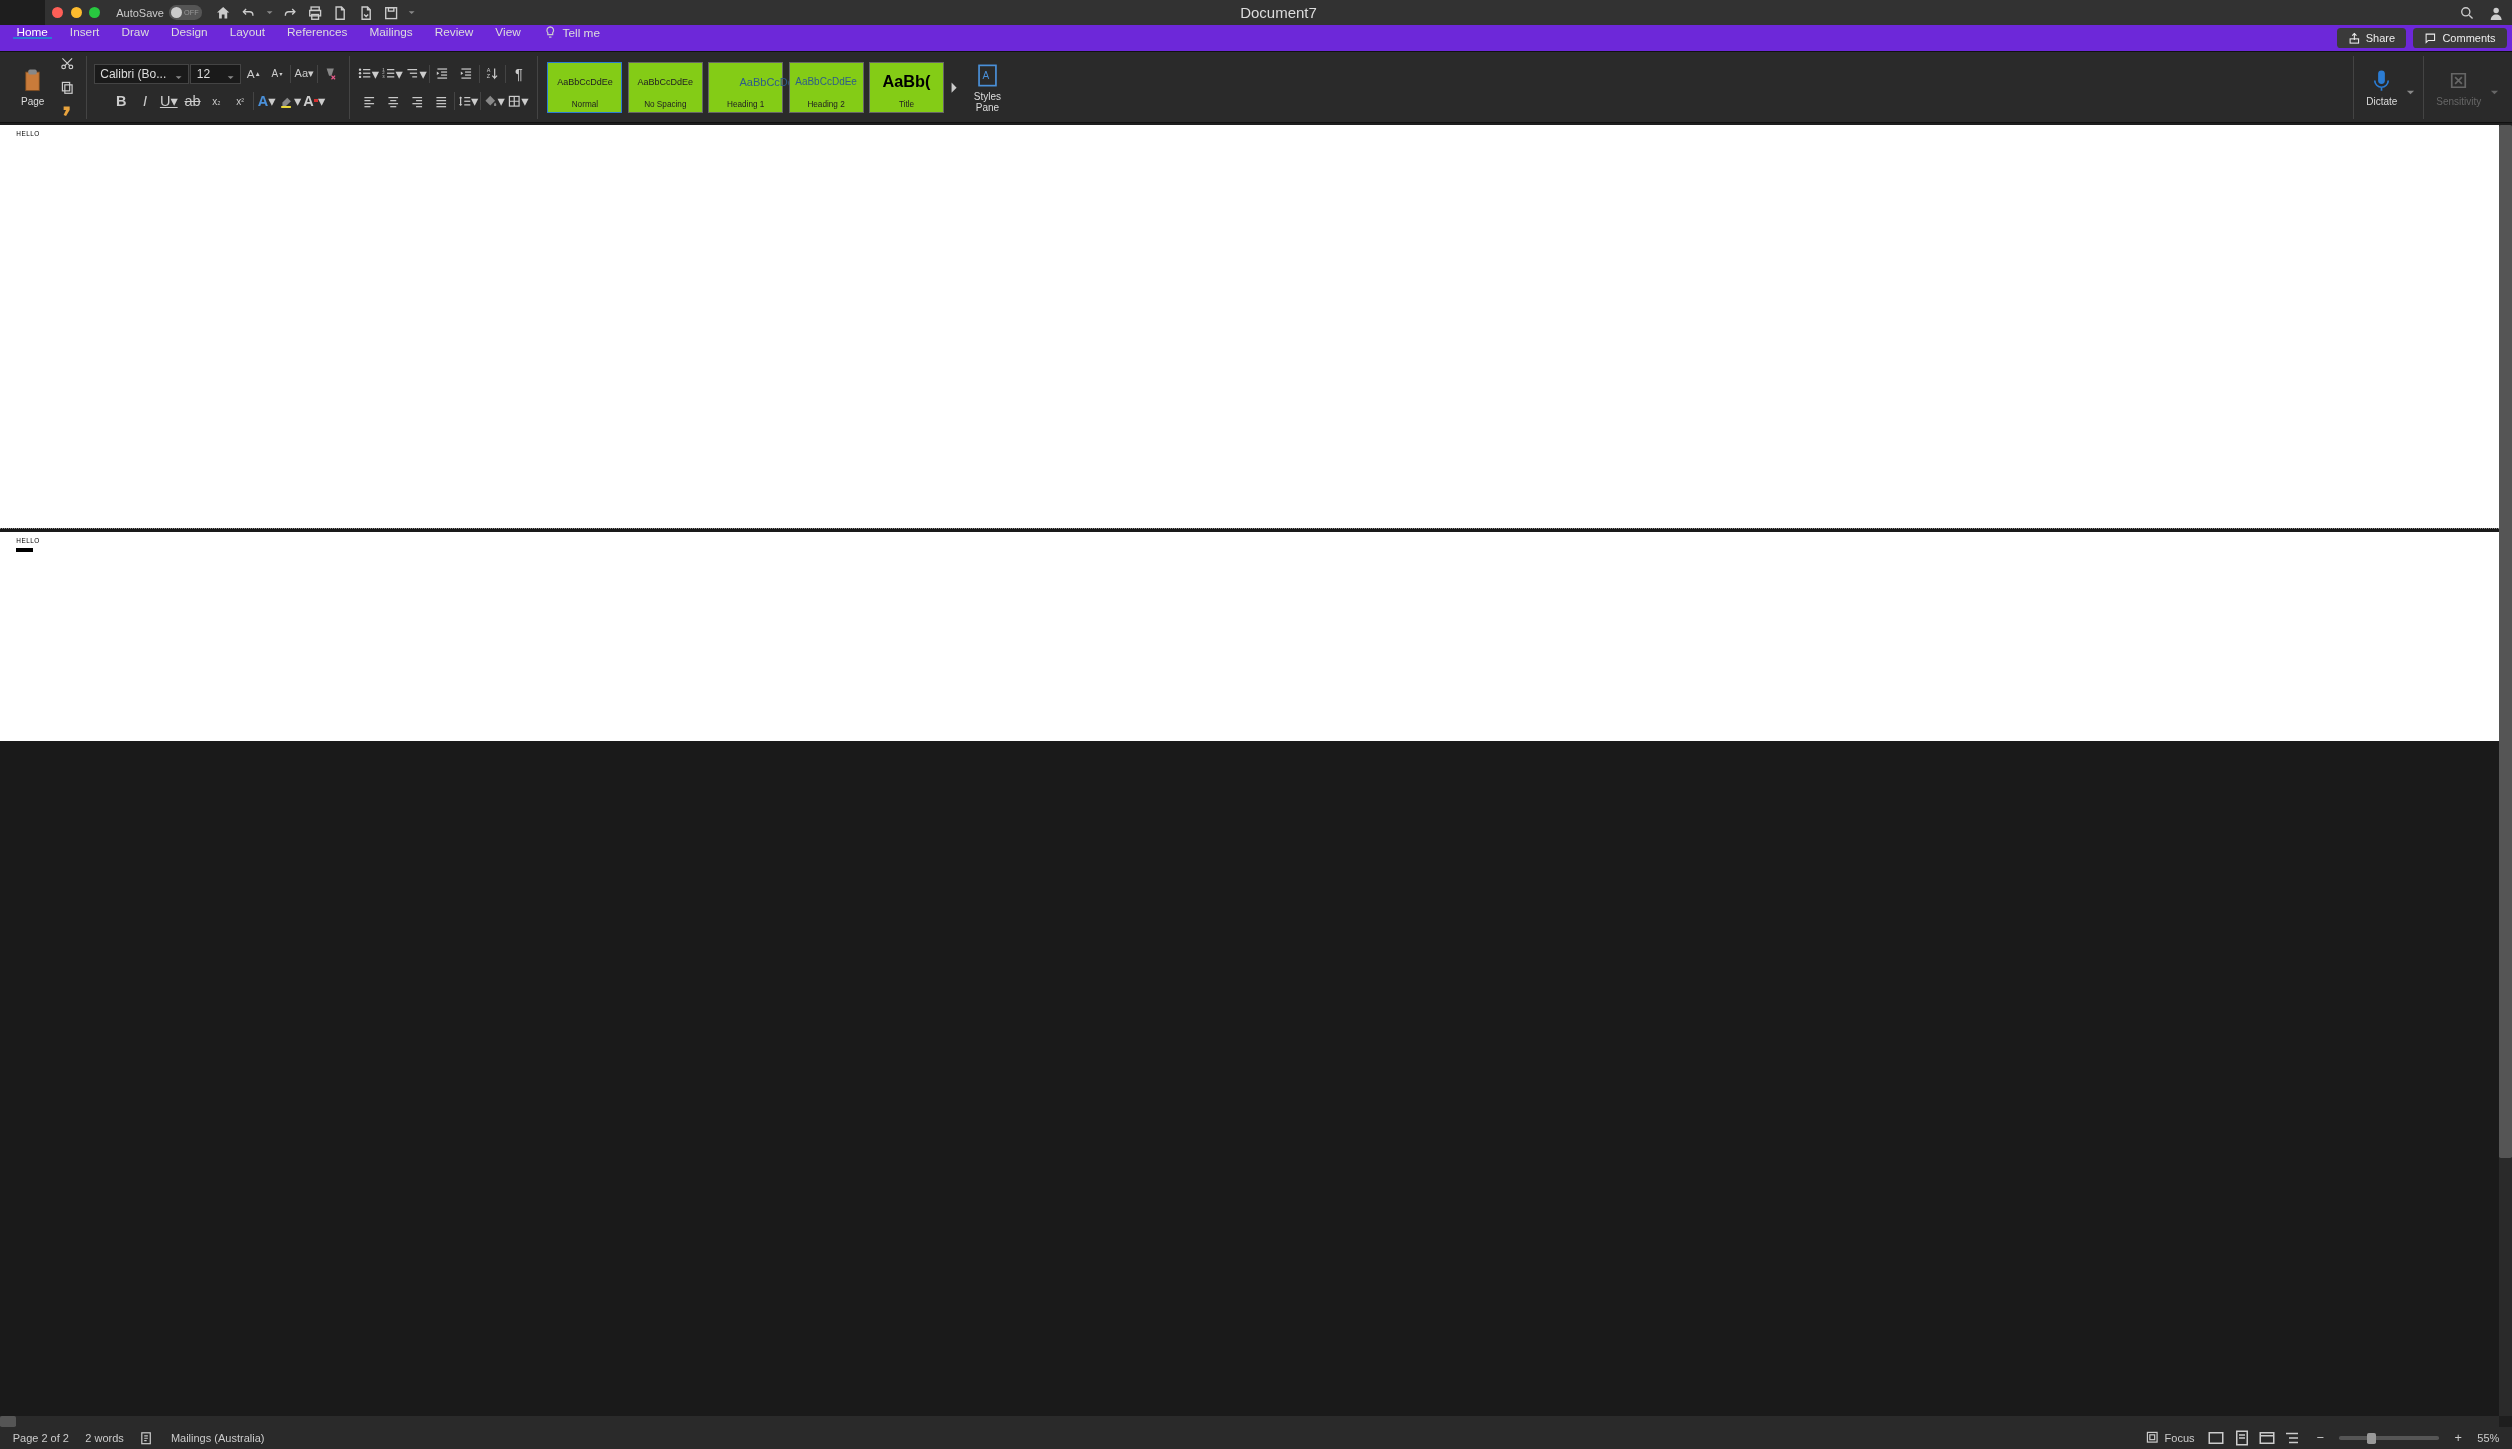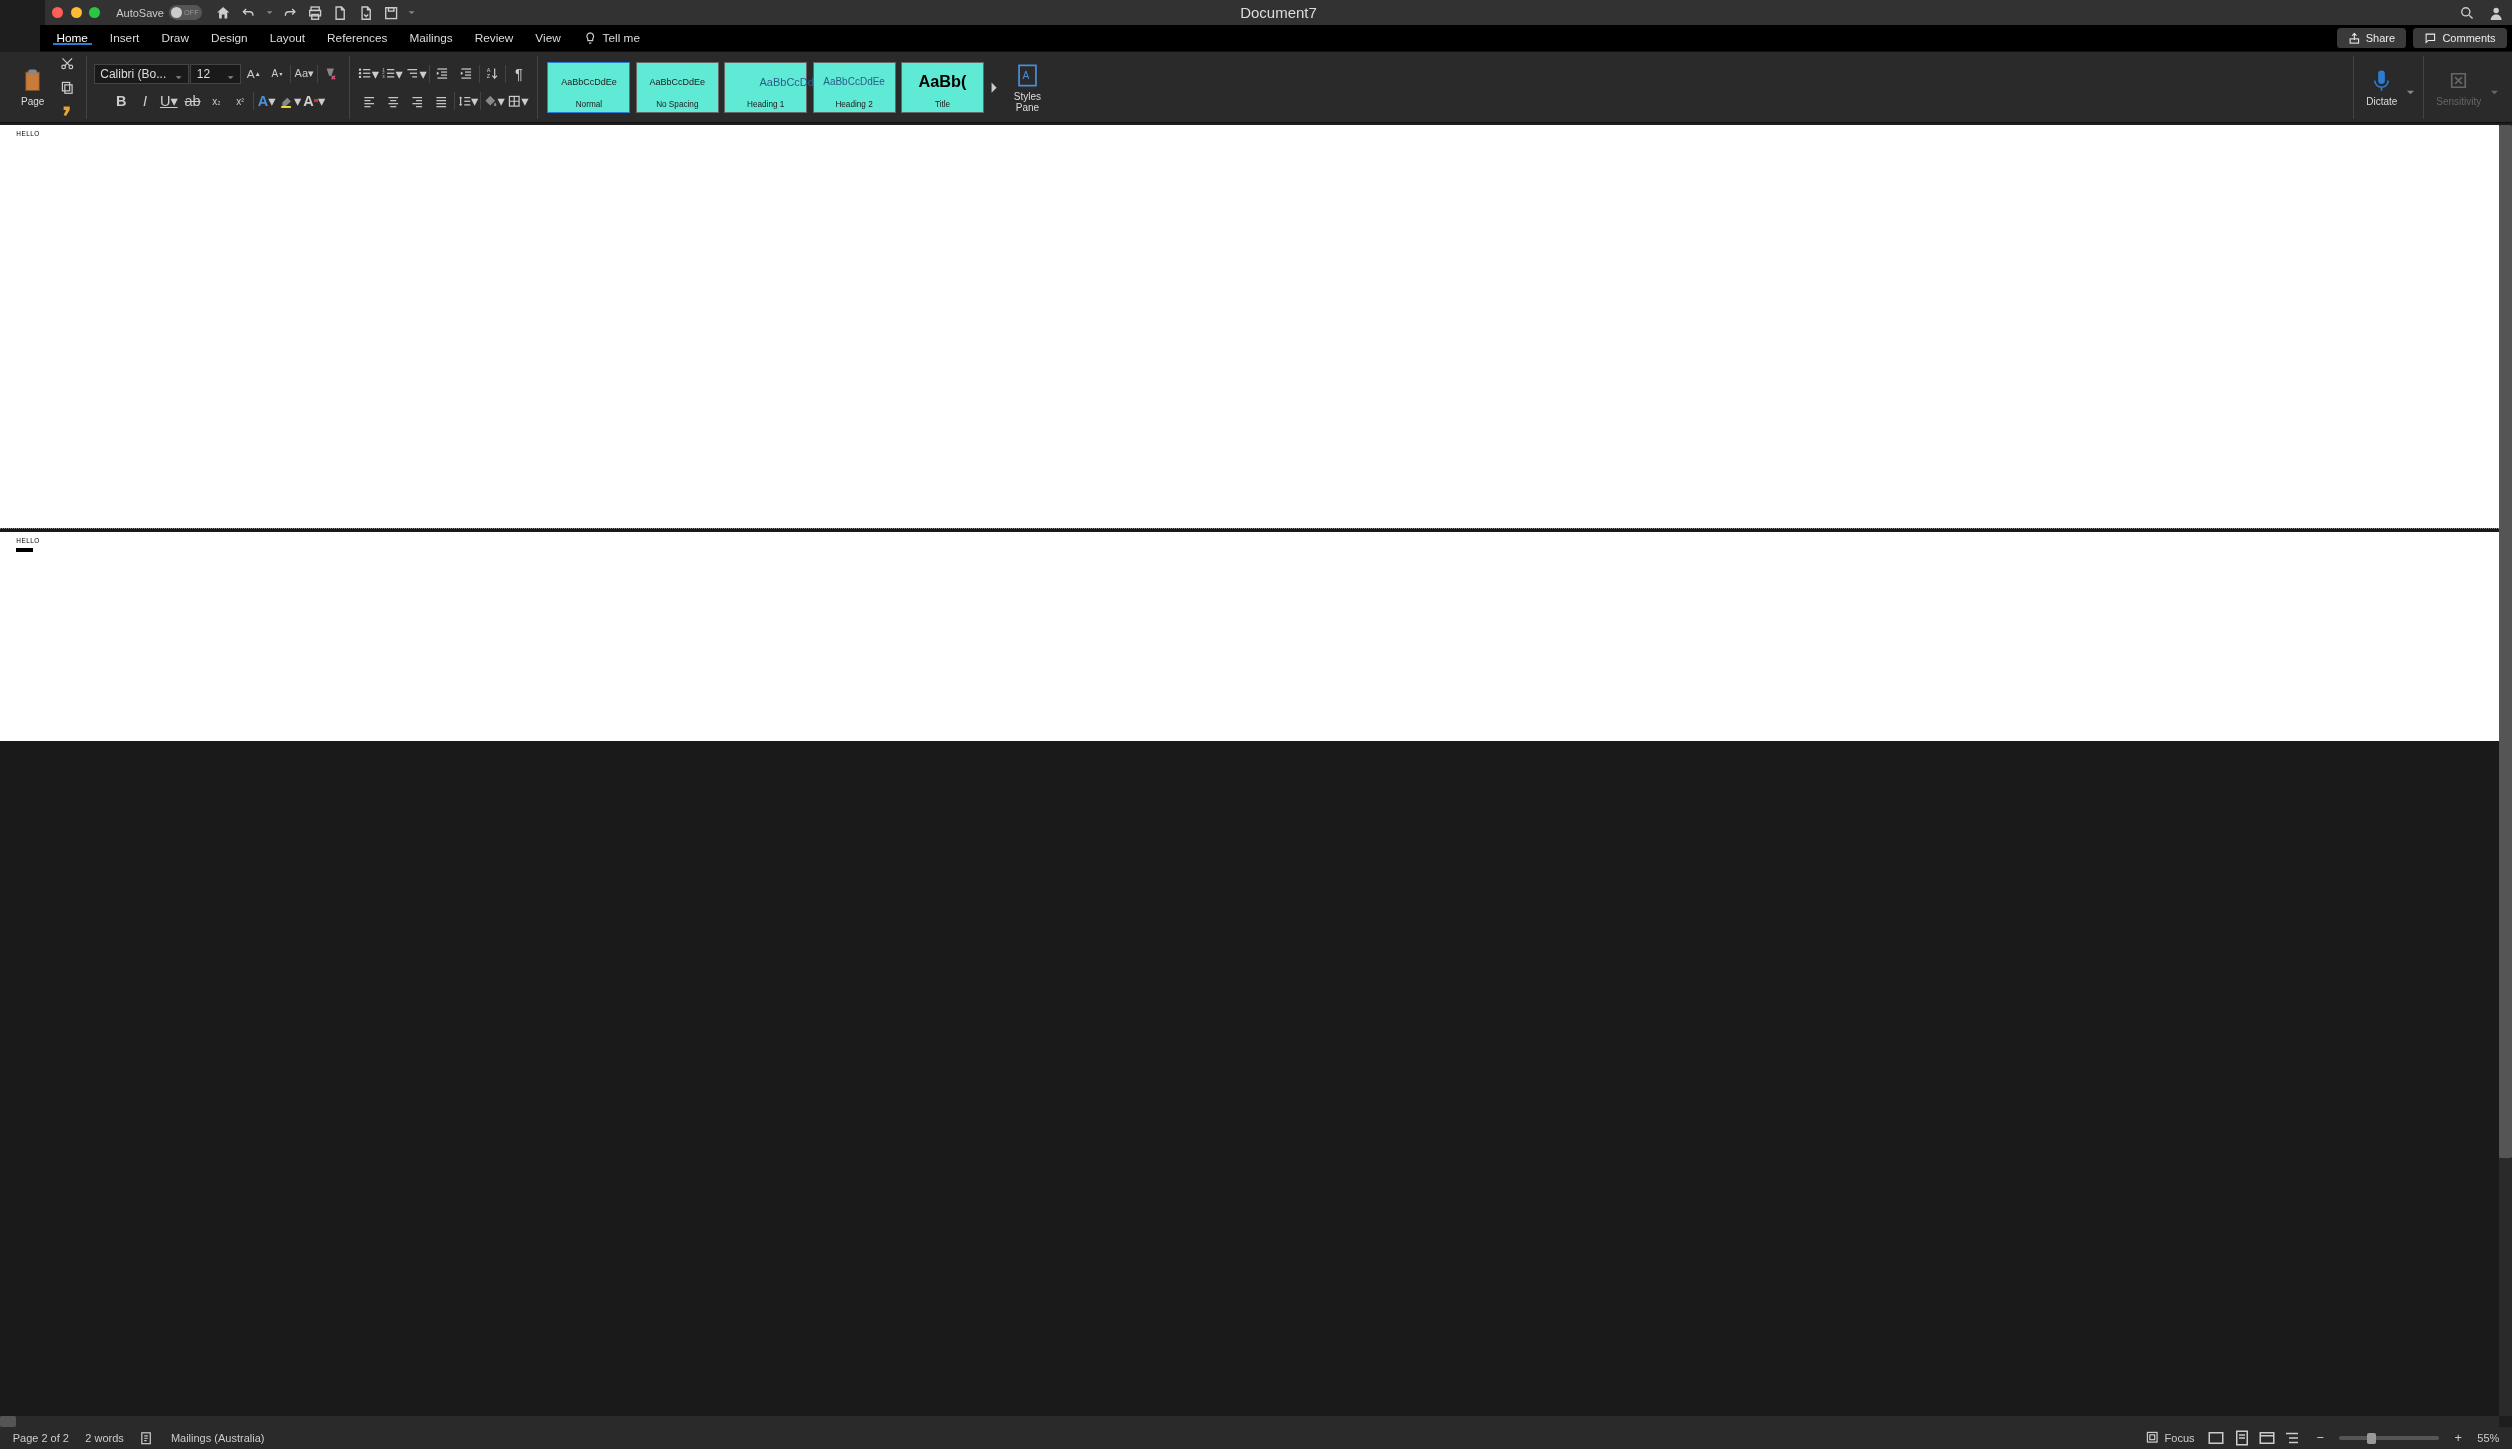--- a/index.html
+++ b/index.html
@@ -99,26 +99,25 @@
     }
     .search-icon, .account-icon {
       width: 16.3px;
       height: 16.3px;
       color: #ccc;
     }
     
     
     .tabbar {
       height: 27px;
-      background: #000000;
-      display: flex;
-      align-items: center;
+      background: #6d28d9;
+      display: flex;
+      align-items: flex-start;
       padding: 0 5.4px;
       border-bottom: 0.9px solid #111;
-      margin-left: 40px;
     }
     .tab {
       padding: 0 11px;
       display: flex;
       align-items: center;
       color: #ddd;
       font-size: 11.8px;
       cursor: pointer;
       position: relative;
     }
@@ -238,23 +237,23 @@
       color: #888;
     }
     
     .style-gallery {
       display: flex;
       gap: 5.4px;
       align-items: center;
       padding: 1.8px;
     }
     .style-item {
-      width: 83px;
+      width: 75px;
       height: 51px;
-      background: #5eead4;
+      background: #84cc16;
       border: 0.9px solid #666;
       display: flex;
       flex-direction: column;
       align-items: center;
       justify-content: center;
       cursor: pointer;
       position: relative;
     }
     .style-item.selected {
       border: 1.8px solid #2b7cd3;

